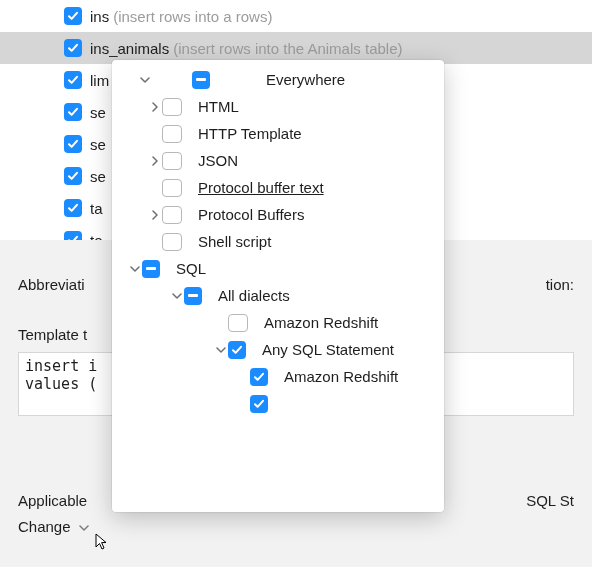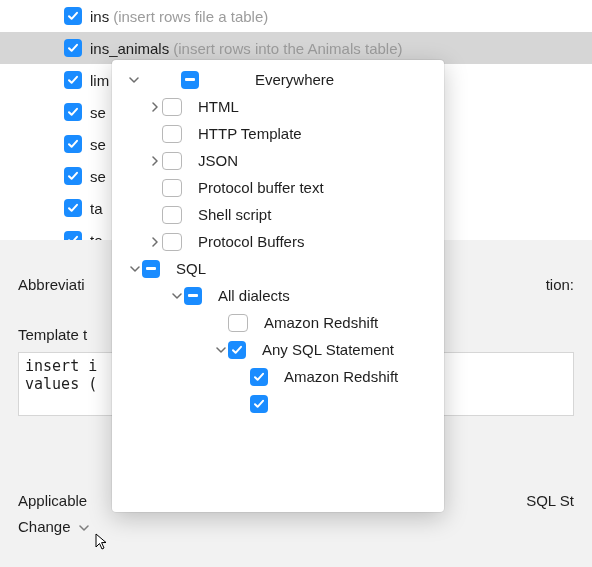--- a/index.html
+++ b/index.html
@@ -136,21 +136,21 @@
 
   <div class="template-list">
 
     <div class="template-row">
       <span class="cb checked">
         <svg viewBox="0 0 12 12">
             <path d="M2 6.2 4.6 8.8 10 2.8" stroke="#fff" stroke-width="2" fill="none" stroke-linecap="round" stroke-linejoin="round"></path>
           </svg>
       </span>
       <span class="tname">ins</span>
-      <span class="tdesc">(insert rows file a table)</span>
+      <span class="tdesc">(insert rows into a rows)</span>
     </div>
 
     <div class="template-row selected">
       <span class="cb checked">
         <svg viewBox="0 0 12 12">
             <path d="M2 6.2 4.6 8.8 10 2.8" stroke="#fff" stroke-width="2" fill="none" stroke-linecap="round" stroke-linejoin="round"></path>
           </svg>
       </span>
       <span class="tname">ins_animals</span>
       <span class="tdesc">(insert rows into the Animals table)</span>
@@ -231,21 +231,21 @@
   </div>
 
   <span class="cursor-icon">
     <svg viewBox="0 0 18 18">
         <path d="M3 1 3 14 6.5 10.5 9 16 11 15 8.6 9.6 13 9.5Z" fill="#ffffff" stroke="#000" stroke-width="1"></path>
       </svg>
   </span>
 
   <div class="popup">
 
-    <div class="tree-row" style="padding-left:15px;gap:40px;">
+    <div class="tree-row" style="padding-left:26px;gap:40px;">
       <span class="arrow">
           <svg viewBox="0 0 10 10">
             <path d="M1 3 5 7 9 3" stroke="#6e6e6e" stroke-width="1.5" fill="none" stroke-linecap="round" stroke-linejoin="round"></path>
           </svg>
         </span>
       <span class="cb indet">
           <span class="bar"></span>
         </span>
       <span class="tree-label">Everywhere</span>
     </div>
@@ -270,40 +270,40 @@
     <div class="tree-row" style="padding-left:36px;">
       <span class="arrow">
           <svg viewBox="0 0 10 10">
             <path d="M3 1 7 5 3 9" stroke="#6e6e6e" stroke-width="1.5" fill="none" stroke-linecap="round" stroke-linejoin="round"></path>
           </svg>
         </span>
       <span class="cb empty"></span>
       <span class="tree-label">JSON</span>
     </div>
 
-    <div class="tree-row" style="padding-left:36px;">
+    <div class="tree-row" style="padding-left:36px;text-decoration:underline;">
       <span class="spacer14"></span>
       <span class="cb empty"></span>
       <span class="tree-label">Protocol buffer text</span>
     </div>
 
     <div class="tree-row" style="padding-left:36px;">
+      <span class="arrow">
+          <svg viewBox="0 0 10 10">
+            <path d="M3 1 7 5 3 9" stroke="#6e6e6e" stroke-width="1.5" fill="none" stroke-linecap="round" stroke-linejoin="round"></path>
+          </svg>
+        </span>
+      <span class="cb empty"></span>
+      <span class="tree-label">Protocol Buffers</span>
+    </div>
+
+    <div class="tree-row" style="padding-left:36px;">
       <span class="spacer14"></span>
       <span class="cb empty"></span>
       <span class="tree-label">Shell script</span>
-    </div>
-
-    <div class="tree-row" style="padding-left:36px;">
-      <span class="arrow">
-          <svg viewBox="0 0 10 10">
-            <path d="M3 1 7 5 3 9" stroke="#6e6e6e" stroke-width="1.5" fill="none" stroke-linecap="round" stroke-linejoin="round"></path>
-          </svg>
-        </span>
-      <span class="cb empty"></span>
-      <span class="tree-label">Protocol Buffers</span>
     </div>
 
     <div class="tree-row" style="padding-left:16px;">
       <span class="arrow">
           <svg viewBox="0 0 10 10">
             <path d="M1 3 5 7 9 3" stroke="#6e6e6e" stroke-width="1.5" fill="none" stroke-linecap="round" stroke-linejoin="round"></path>
           </svg>
         </span>
       <span class="cb indet">
           <span class="bar"></span>

